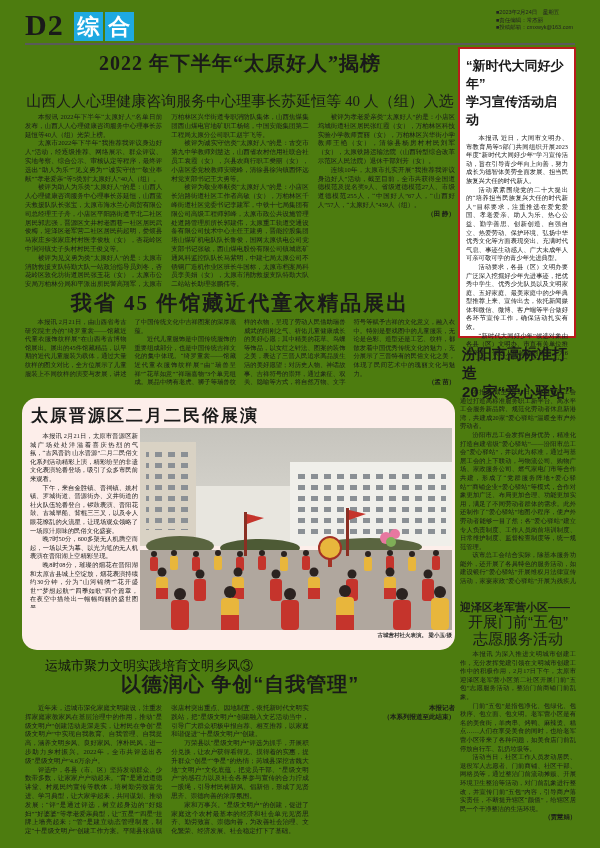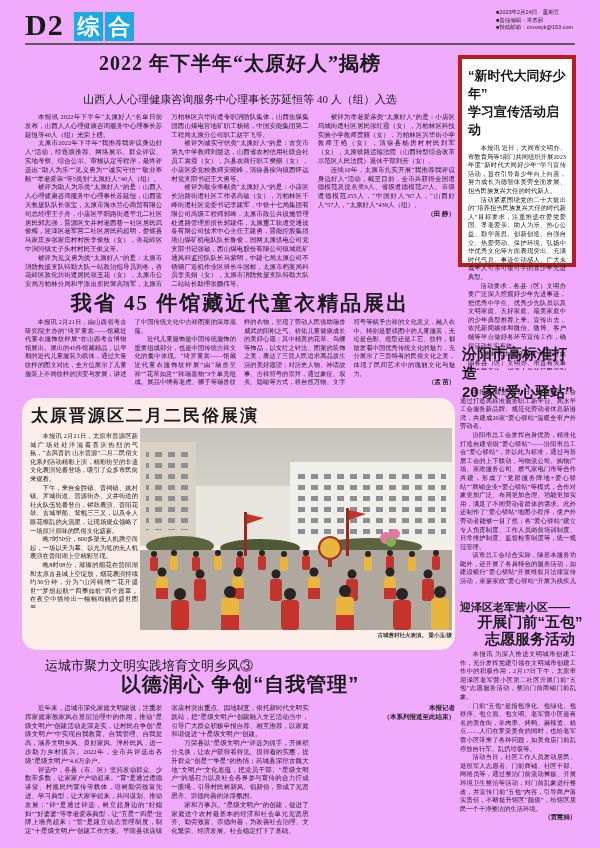--- a/index.html
+++ b/index.html
@@ -1,34 +1,34 @@
 <!DOCTYPE html>
 <html><head>
 <meta charset="utf-8">
 <style>
   html,body{margin:0;padding:0;background:#e8e8e8;}
-  .page{position:relative;width:600px;height:848px;background:#f0abfc;overflow:hidden;
+  .page{position:relative;width:600px;height:848px;background:#4d7c0f;overflow:hidden;
         font-family:"Liberation Serif","DejaVu Serif",serif;color:#1a1a1a;}
   
   .masthead{position:absolute;left:25px;top:8px;display:flex;align-items:flex-end;gap:10px;}
   .pageno{font-size:30px;font-weight:700;letter-spacing:1px;font-family:"Liberation Serif",serif;}
   .section-badge{display:flex;gap:2px;margin-bottom:1px;}
   .badge-char{width:29px;height:29px;background:#1ea9e1;color:#fff;display:flex;align-items:center;justify-content:center;
               font-family:"Liberation Sans",sans-serif;font-weight:700;font-size:22px;}
   .pubinfo{position:absolute;left:496px;top:9px;width:82px;font-family:"Liberation Sans",sans-serif;
            font-size:5.5px;line-height:7.5px;color:#222;}
   .mast-rule{position:absolute;left:25px;top:43px;width:550px;height:2px;background:#5a5a5a;}
   
   .bodytext{font-size:6.5px;line-height:8.8px;text-align:justify;overflow:hidden;}
   .bodytext p{margin:0;text-indent:2em;}
   .flow-end{text-align:right;font-weight:700;}
   
   .main-headline{position:absolute;left:25px;top:50px;width:430px;text-align:center;
                  font-size:20px;font-weight:700;letter-spacing:1px;white-space:nowrap;}
-  .main-subhead{position:absolute;left:25px;top:92px;width:430px;text-align:center;font-size:11px;}
+  .main-subhead{position:absolute;left:25px;top:92px;width:430px;text-align:center;font-size:15px;}
   .main-body{position:absolute;left:25px;top:113px;width:430px;height:176px;
              column-count:3;column-gap:9px;column-fill:auto;}
   
   .tongyi-headline{position:absolute;left:25px;top:289px;width:430px;text-align:center;
                    font-size:21px;font-weight:700;letter-spacing:2px;white-space:nowrap;}
   .tongyi-body{position:absolute;left:25px;top:318px;width:430px;height:74px;
                column-count:4;column-gap:8px;column-fill:auto;font-size:6.3px;line-height:8.6px;}
   
   .feature-box{position:absolute;left:22px;top:398px;width:433px;height:252px;background:#fdeeea;border-radius:15px;}
   .feature-title{position:absolute;left:9px;top:6px;font-family:"Liberation Sans",sans-serif;
@@ -37,31 +37,31 @@
   .feature-photo{position:absolute;left:118px;top:30px;width:312px;height:202px;display:block;}
   .feature-caption{position:absolute;left:118px;top:234px;width:312px;text-align:right;
                    font-size:5.5px;color:#333;font-weight:700;}
   
   .yc-kicker{position:absolute;left:45px;top:657px;font-family:"Liberation Sans",sans-serif;font-size:13px;color:#111;}
   .yc-title{position:absolute;left:25px;top:671px;width:430px;text-align:center;white-space:nowrap;
             font-family:"Liberation Sans",sans-serif;font-size:20px;font-weight:700;letter-spacing:1px;}
   .yc-body{position:absolute;left:25px;top:704px;width:430px;height:140px;
            column-count:3;column-gap:9px;column-fill:auto;}
   
-  .rail-box{position:absolute;left:458px;top:55px;width:118px;height:212px;border:4px solid #b91c1c;
+  .rail-box{position:absolute;left:458px;top:47px;width:118px;height:291px;border:2px solid #b91c1c;
             box-sizing:border-box;background:#fff;padding:8px 6px 4px 6px;}
   .rail-box-title{font-family:"Liberation Sans",sans-serif;font-size:13px;font-weight:700;line-height:18px;margin-bottom:5px;}
   .rail-small{font-size:6.3px;line-height:8.6px;text-align:justify;overflow:hidden;}
   .rail-small p{margin:0;text-indent:2em;}
   .fy-title{position:absolute;left:462px;top:344px;width:112px;font-family:"Liberation Sans",sans-serif;
             font-size:15px;font-weight:700;line-height:19px;}
   .fy-body{position:absolute;left:460px;top:388px;width:116px;height:198px;}
   .yz-kicker{position:absolute;left:460px;top:600px;font-family:"Liberation Sans",sans-serif;font-size:11px;font-weight:700;}
   .yz-title{position:absolute;left:460px;top:613px;width:116px;text-align:center;
-            font-family:"Liberation Sans",sans-serif;font-size:15px;font-weight:700;line-height:17px;margin-left:12px;}
+            font-family:"Liberation Sans",sans-serif;font-size:15px;font-weight:400;line-height:17px;}
   .yz-body{position:absolute;left:460px;top:650px;width:116px;height:176px;}
 </style>
 </head>
 <body>
 
 <div class="page">
 
   <div class="masthead">
     <div class="pageno">D2</div>
     <div class="section-badge">

